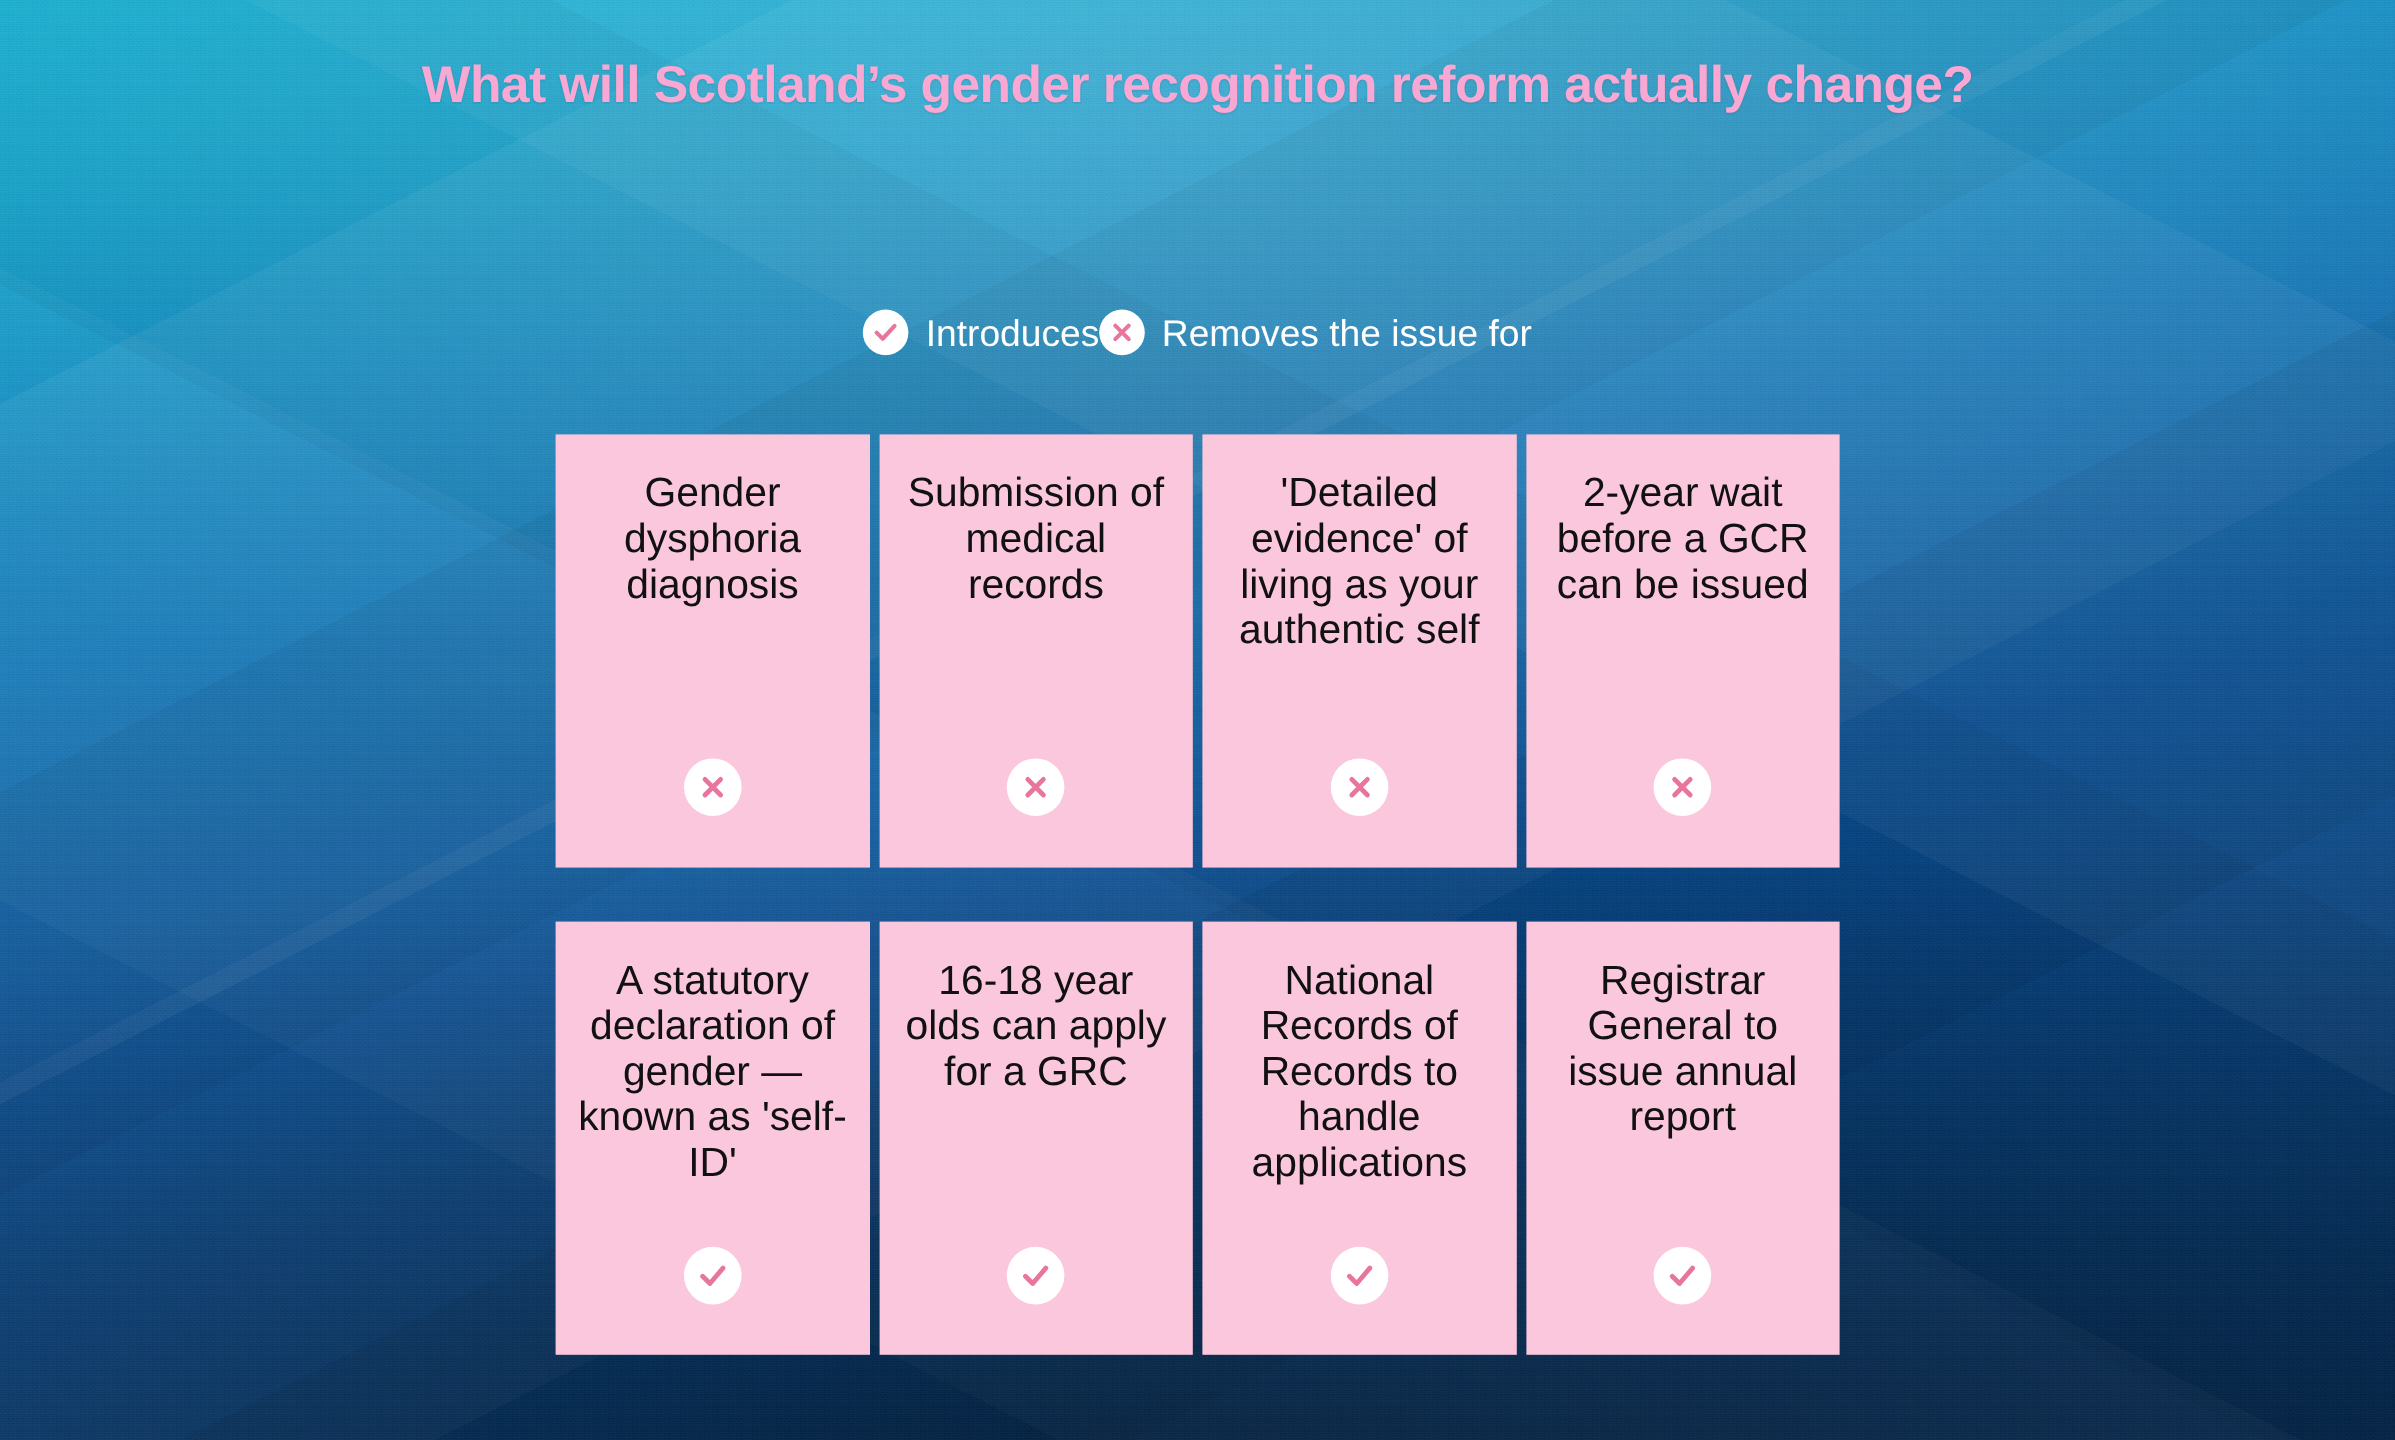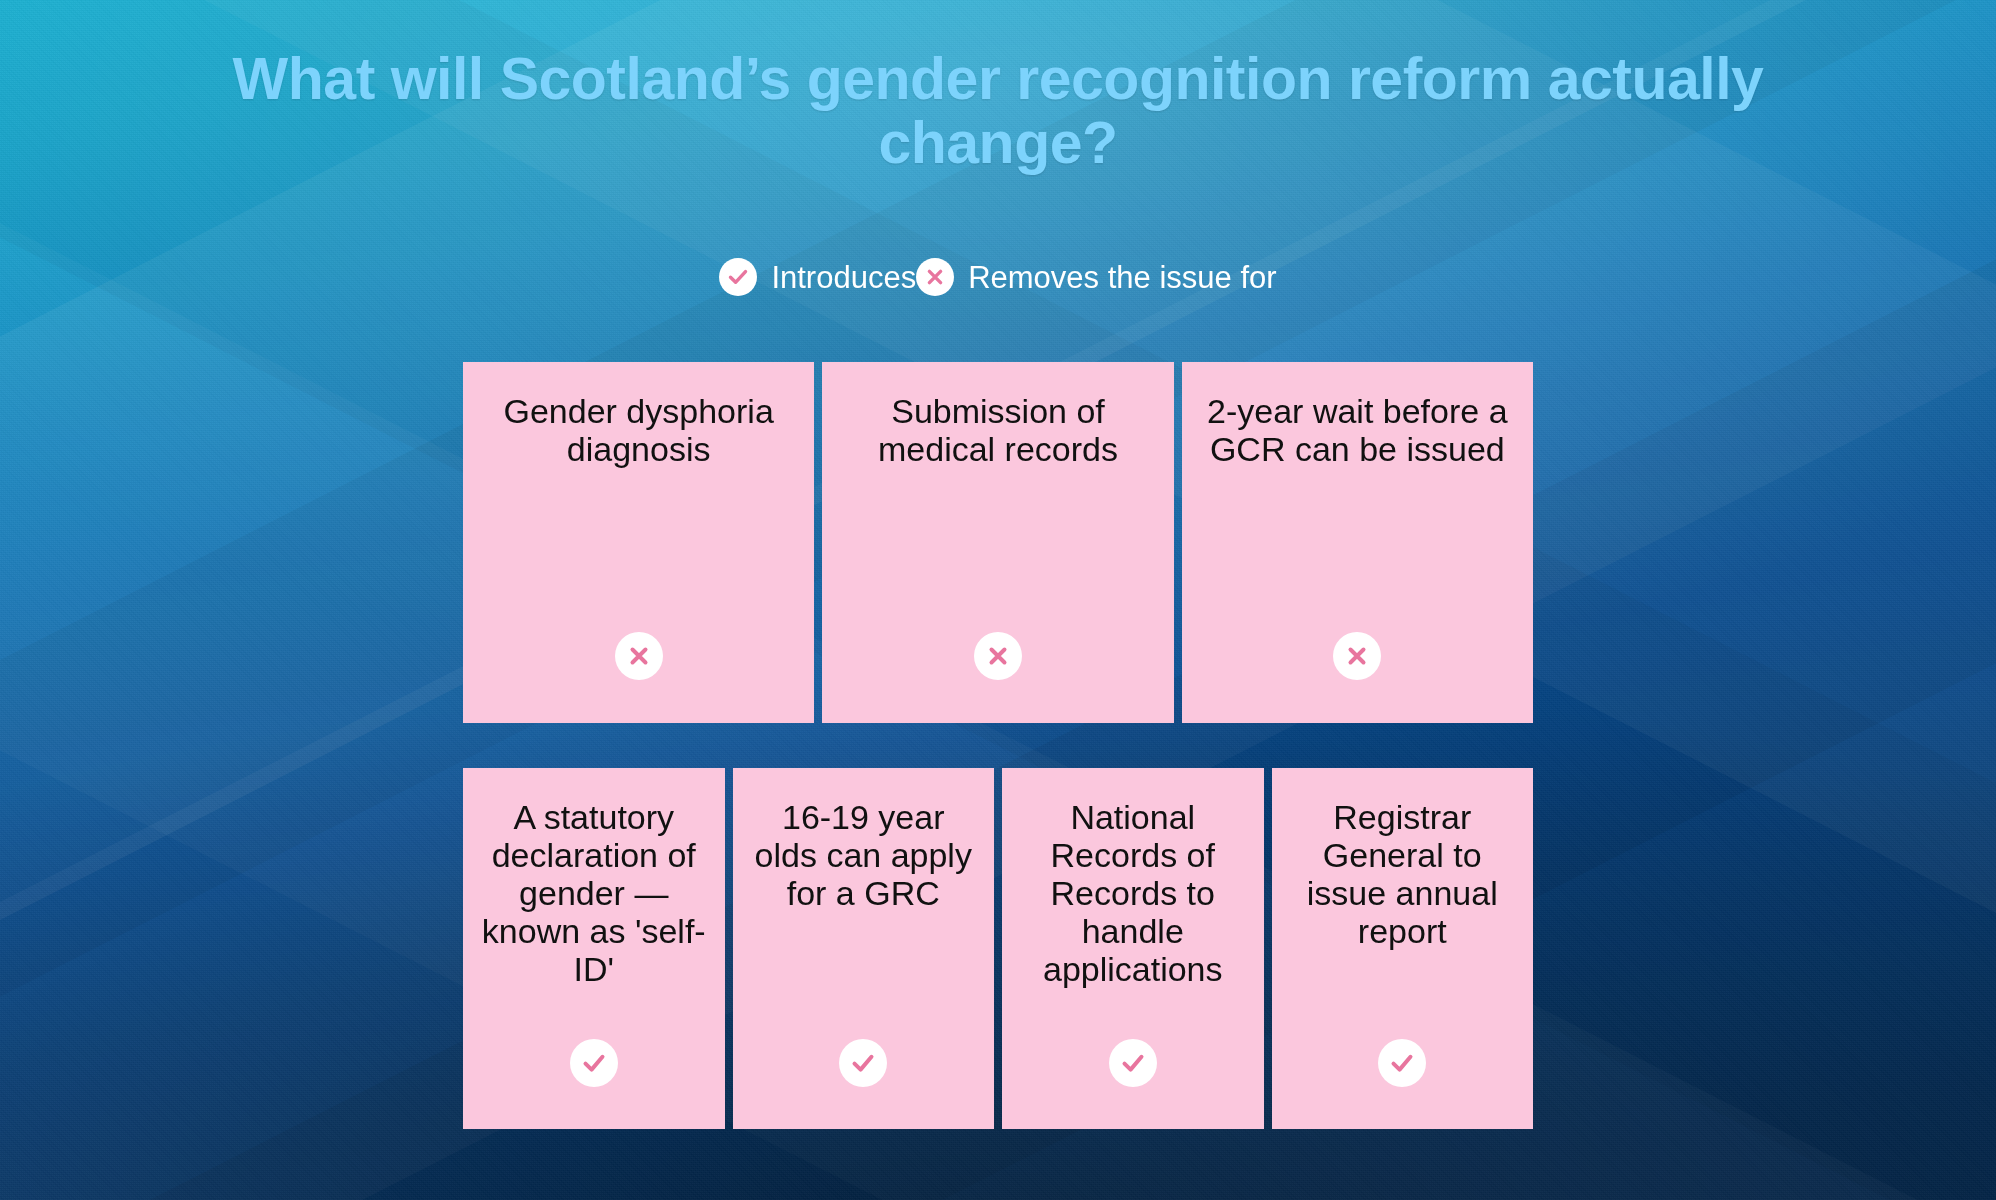--- a/index.html
+++ b/index.html
@@ -62,23 +62,23 @@
       repeating-linear-gradient(45deg,  rgba(255,255,255,.03) 0 2px, rgba(0,0,0,.03) 2px 3px);
   }
 
   
   .content{ position:absolute; inset:0; }
 
   .title{
     position:absolute;
     top:48px; left:0; right:0;
     text-align:center;
-    color:#7dd3fc;
+    color:#f9a8d4;
     font-weight:bold;
-    font-size:59px;
+    font-size:43px;
     line-height:1.08;
     letter-spacing:-0.5px;
     padding:0 150px;
     text-shadow:0 1px 2px rgba(0,0,0,0.12);
   }
 
   .legend{
     position:absolute;
     top:258px; left:0; right:0;
     display:flex;
@@ -201,20 +201,28 @@
 
         <div class="card">
           <div class="card-text">Submission of medical records</div>
           <span class="card-mark">
             <svg width="32" height="32" viewBox="0 0 32 32" aria-hidden="true">
               <path d="M9.5 9.5 L22.5 22.5 M22.5 9.5 L9.5 22.5" fill="none" stroke="#e8759e" stroke-width="4" stroke-linecap="round"></path>
             </svg>
           </span>
         </div>
 
+        <div class="card">
+          <div class="card-text">'Detailed evidence' of living as your authentic self</div>
+          <span class="card-mark">
+            <svg width="32" height="32" viewBox="0 0 32 32" aria-hidden="true">
+              <path d="M9.5 9.5 L22.5 22.5 M22.5 9.5 L9.5 22.5" fill="none" stroke="#e8759e" stroke-width="4" stroke-linecap="round"></path>
+            </svg>
+          </span>
+        </div>
 
         <div class="card">
           <div class="card-text">2-year wait before a GCR can be issued</div>
           <span class="card-mark">
             <svg width="32" height="32" viewBox="0 0 32 32" aria-hidden="true">
               <path d="M9.5 9.5 L22.5 22.5 M22.5 9.5 L9.5 22.5" fill="none" stroke="#e8759e" stroke-width="4" stroke-linecap="round"></path>
             </svg>
           </span>
         </div>
 
@@ -225,21 +233,21 @@
         <div class="card">
           <div class="card-text">A statutory declaration of gender — known as 'self-ID'</div>
           <span class="card-mark">
             <svg width="32" height="32" viewBox="0 0 32 32" aria-hidden="true">
               <path d="M7.5 16.6 L13.6 22.6 L24.5 9.8" fill="none" stroke="#e8759e" stroke-width="4" stroke-linecap="round" stroke-linejoin="round"></path>
             </svg>
           </span>
         </div>
 
         <div class="card">
-          <div class="card-text">16-19 year olds can apply for a GRC</div>
+          <div class="card-text">16-18 year olds can apply for a GRC</div>
           <span class="card-mark">
             <svg width="32" height="32" viewBox="0 0 32 32" aria-hidden="true">
               <path d="M7.5 16.6 L13.6 22.6 L24.5 9.8" fill="none" stroke="#e8759e" stroke-width="4" stroke-linecap="round" stroke-linejoin="round"></path>
             </svg>
           </span>
         </div>
 
         <div class="card">
           <div class="card-text">National Records of Records to handle applications</div>
           <span class="card-mark">

